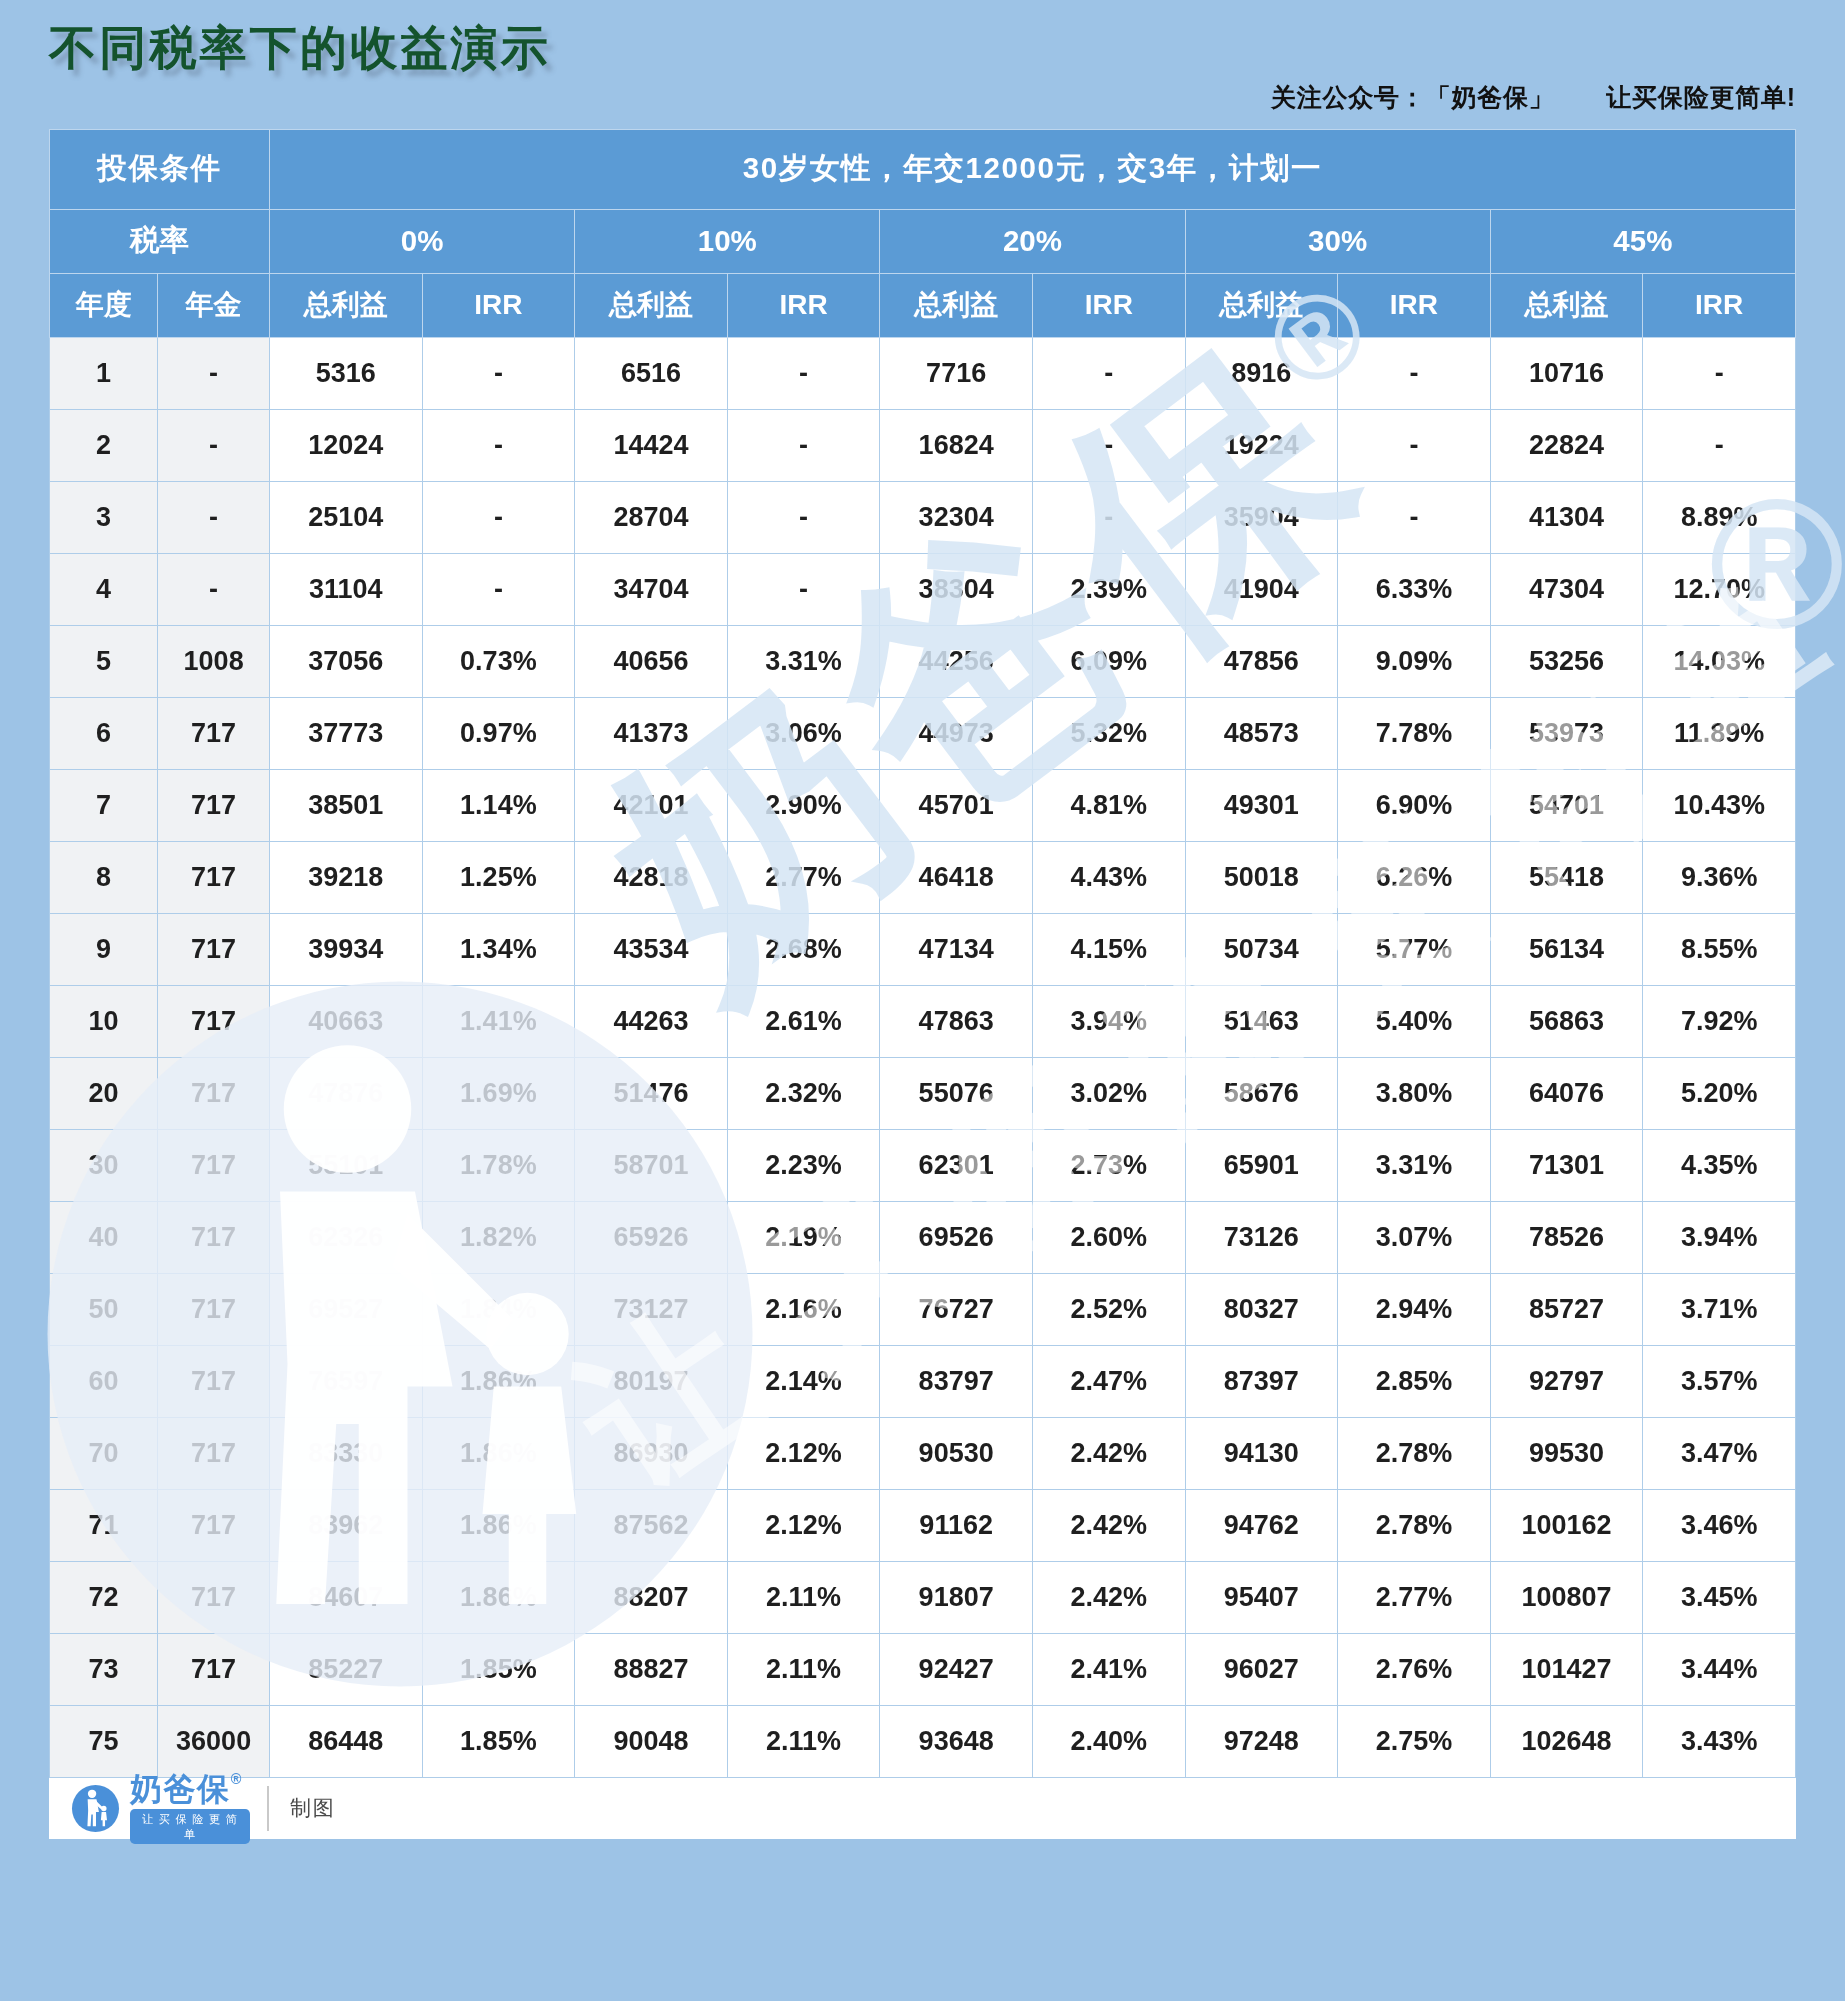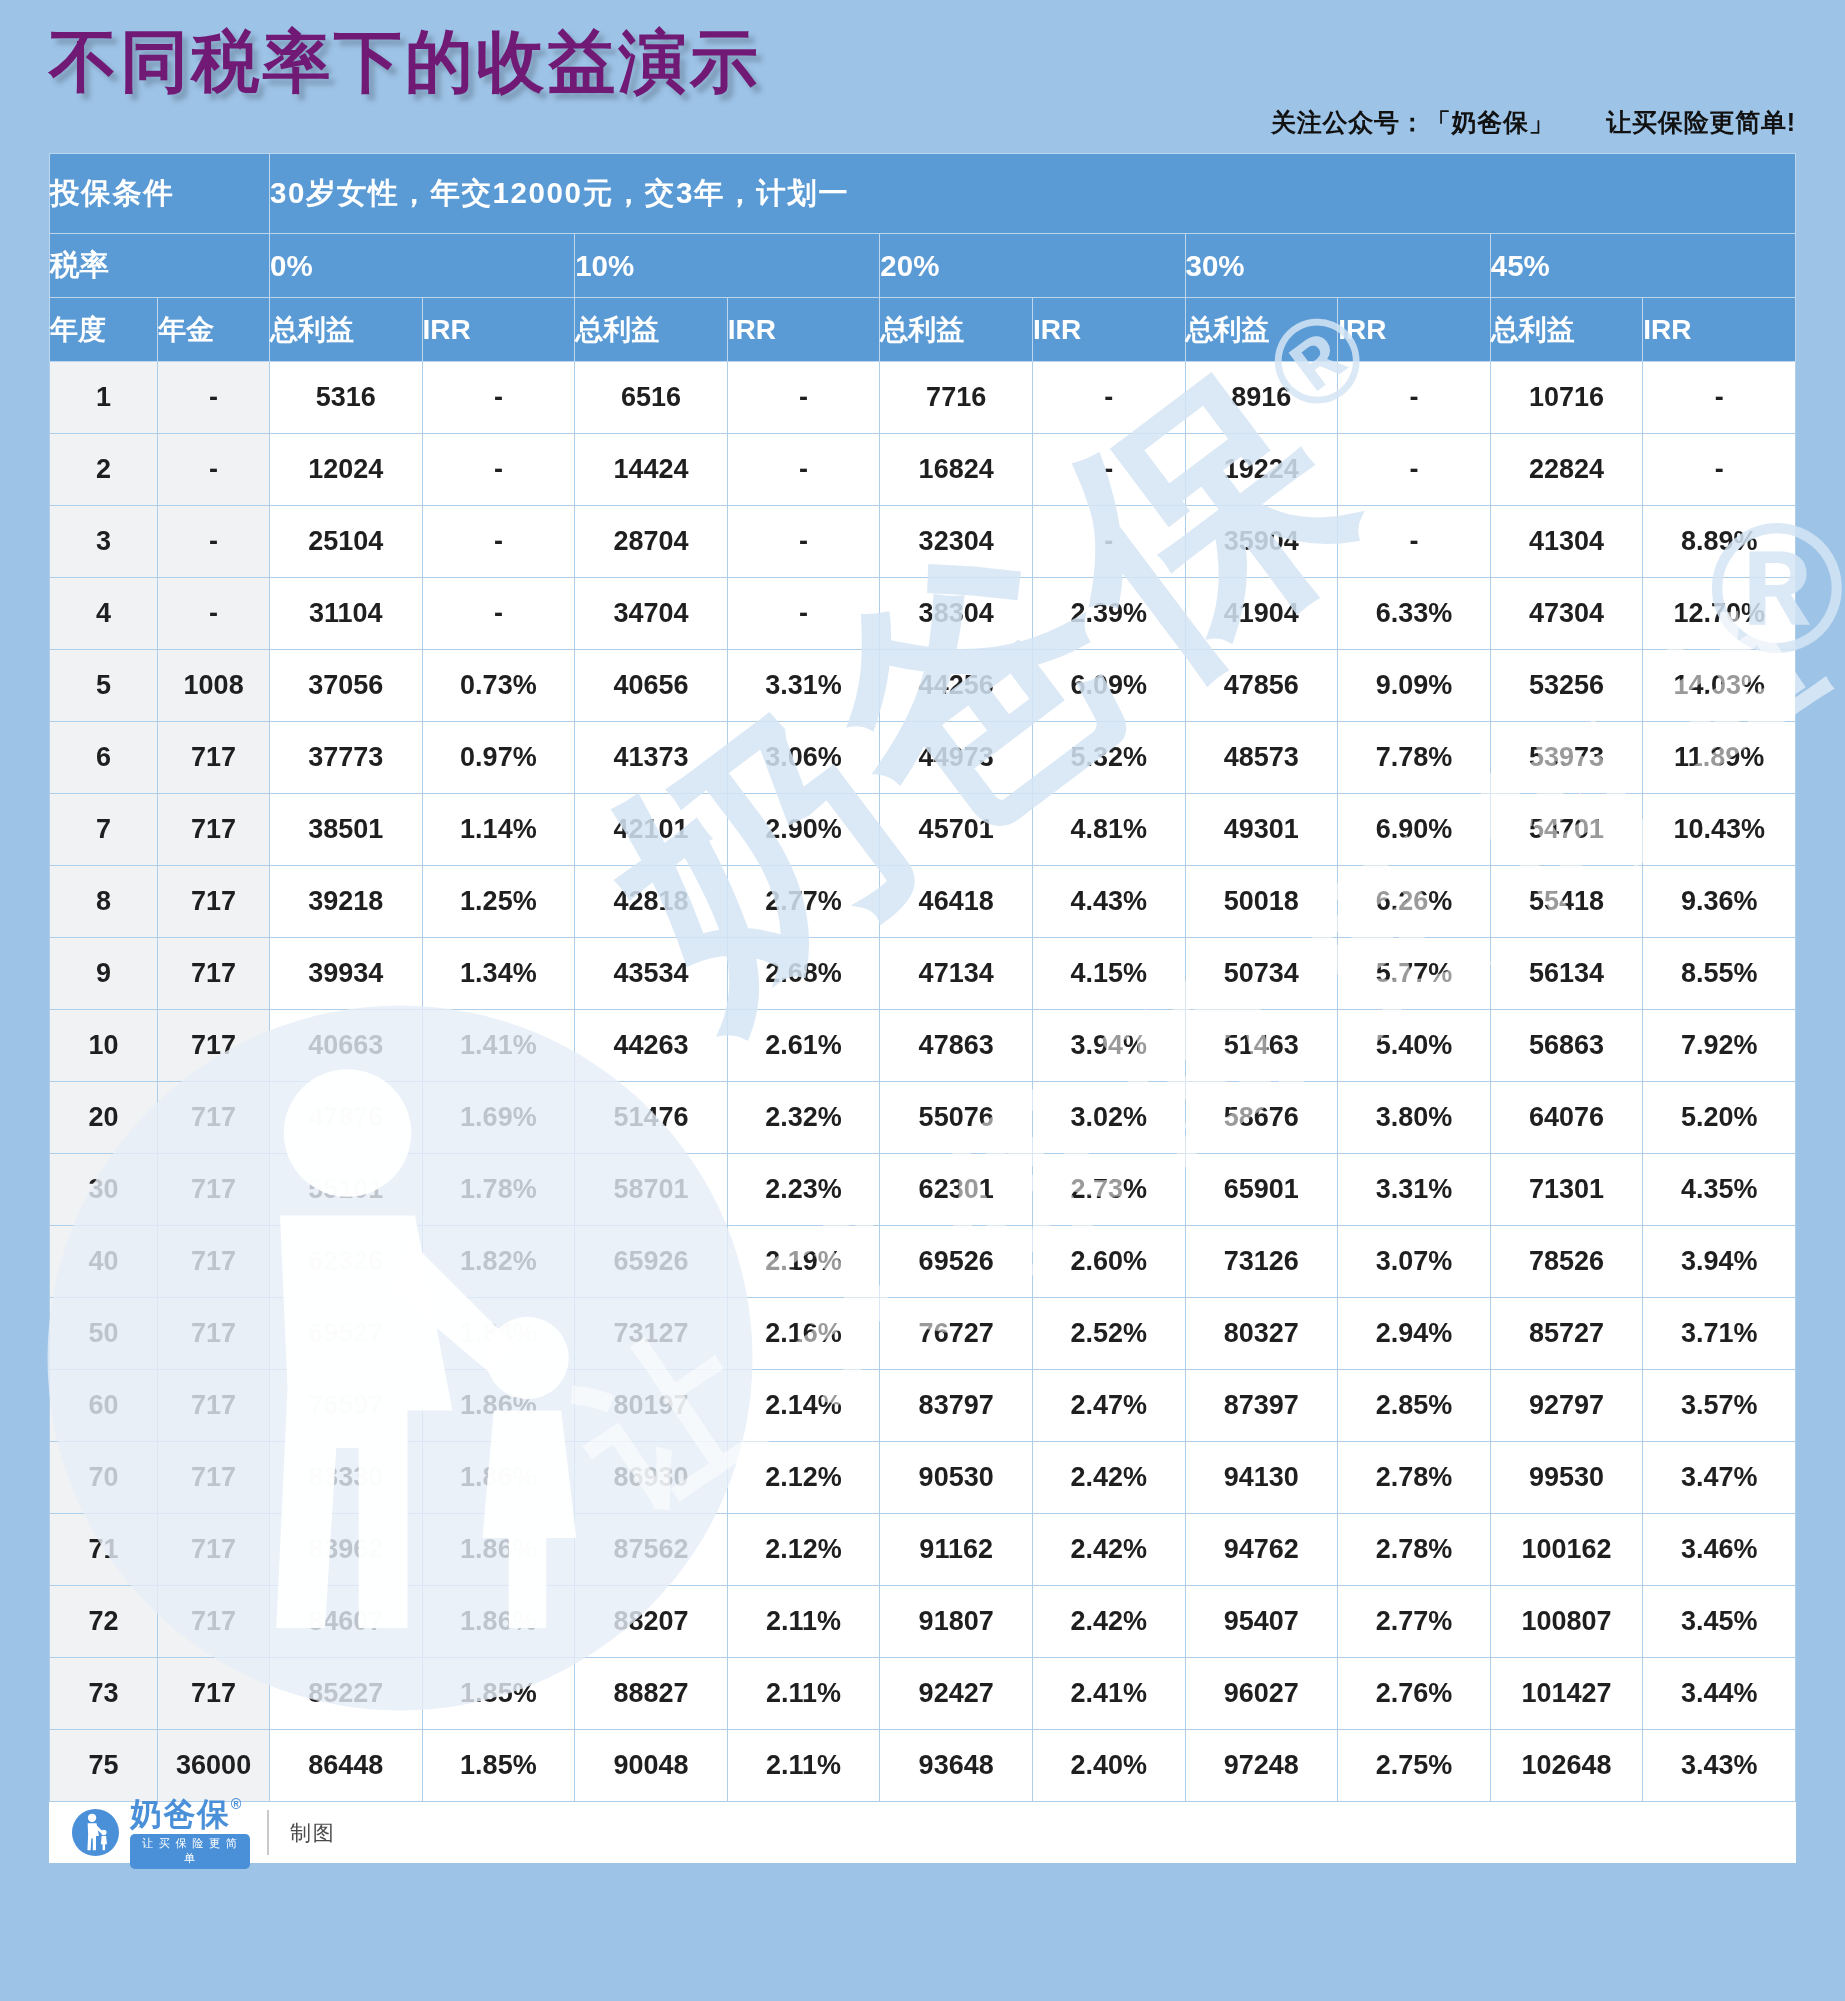--- a/index.html
+++ b/index.html
@@ -7,38 +7,39 @@
   body {
     width:1845px; height:2002px;
     background:#9DC3E6;
     font-family:"Liberation Sans", sans-serif;
     position:relative;
     overflow:hidden;
   }
   .page { padding:21px 49px 0 49px; position:relative; }
 
   h1.title {
-    font-size:68px; font-weight:bold; color:#701a75;
+    font-size:47px; font-weight:bold; color:#14532d;
     letter-spacing:3.2px; line-height:1.18;
     text-shadow:5.6px 5.6px 4.8px rgba(90,110,135,0.45);
+    font-family:Liberation Serif, serif;
   }
   .notice {
     text-align:right; font-size:25px; font-weight:bold; color:#111111;
     margin-top:4.8px; margin-bottom:14.4px; letter-spacing:0.8px;
   }
 
   .table-wrap { position:relative; }
 
   table.benefit {
     width:100%; border-collapse:collapse; table-layout:fixed;
     position:relative; z-index:1;
   }
   thead th {
     background:#5B9BD5; color:#ffffff; font-weight:bold;
-    border:1.6px solid #bdd6ee; text-align:left; vertical-align:middle;
+    border:1.6px solid #bdd6ee; text-align:center; vertical-align:middle;
   }
   thead tr.h1 th { height:80px; font-size:29.5px; letter-spacing:1.6px; }
   thead tr.h2 th { height:64px; font-size:29.5px; }
   thead tr.h3 th { height:64px; font-size:28px; }
   tbody td {
     background:#ffffff; color:#1f1f1f; font-weight:bold;
     border:1.6px solid #AECDE9; text-align:center; vertical-align:middle;
     height:72px; font-size:27px;
   }
   tbody td.label-col { background:#F0F2F4; }

